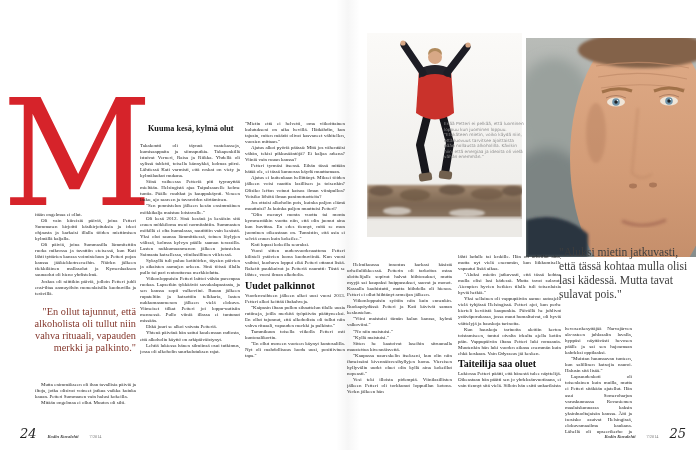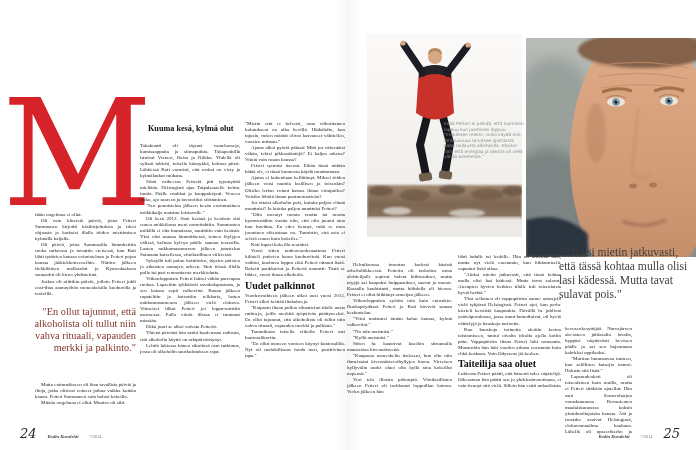--- a/index.html
+++ b/index.html
@@ -47,21 +47,21 @@
   .caption {
     position:absolute; left:444px; top:121px; width:80px;
     font-family:"DejaVu Sans", sans-serif;
     font-size:4.3px; line-height:5.5px; color:#8d8d8d; text-align:left;
   }
   .footer {
     position:absolute; bottom:9px; display:flex; align-items:baseline; gap:11px;
     font-family:"Liberation Serif", serif; color:#333;
   }
   .footer-left { left:20px; }
-  .footer-right { right:16px; }
+  .footer-right { right:10px; }
   .folio-number {
     font-style:italic; font-size:13px; color:#222;
     font-family:"DejaVu Serif", serif;
   }
   .folio-mag { font-weight:bold; font-style:italic; font-size:4.6px; color:#444; }
   .folio-issue { font-size:4.3px; color:#777; }
 </style>
 </head>
 <body>
 

